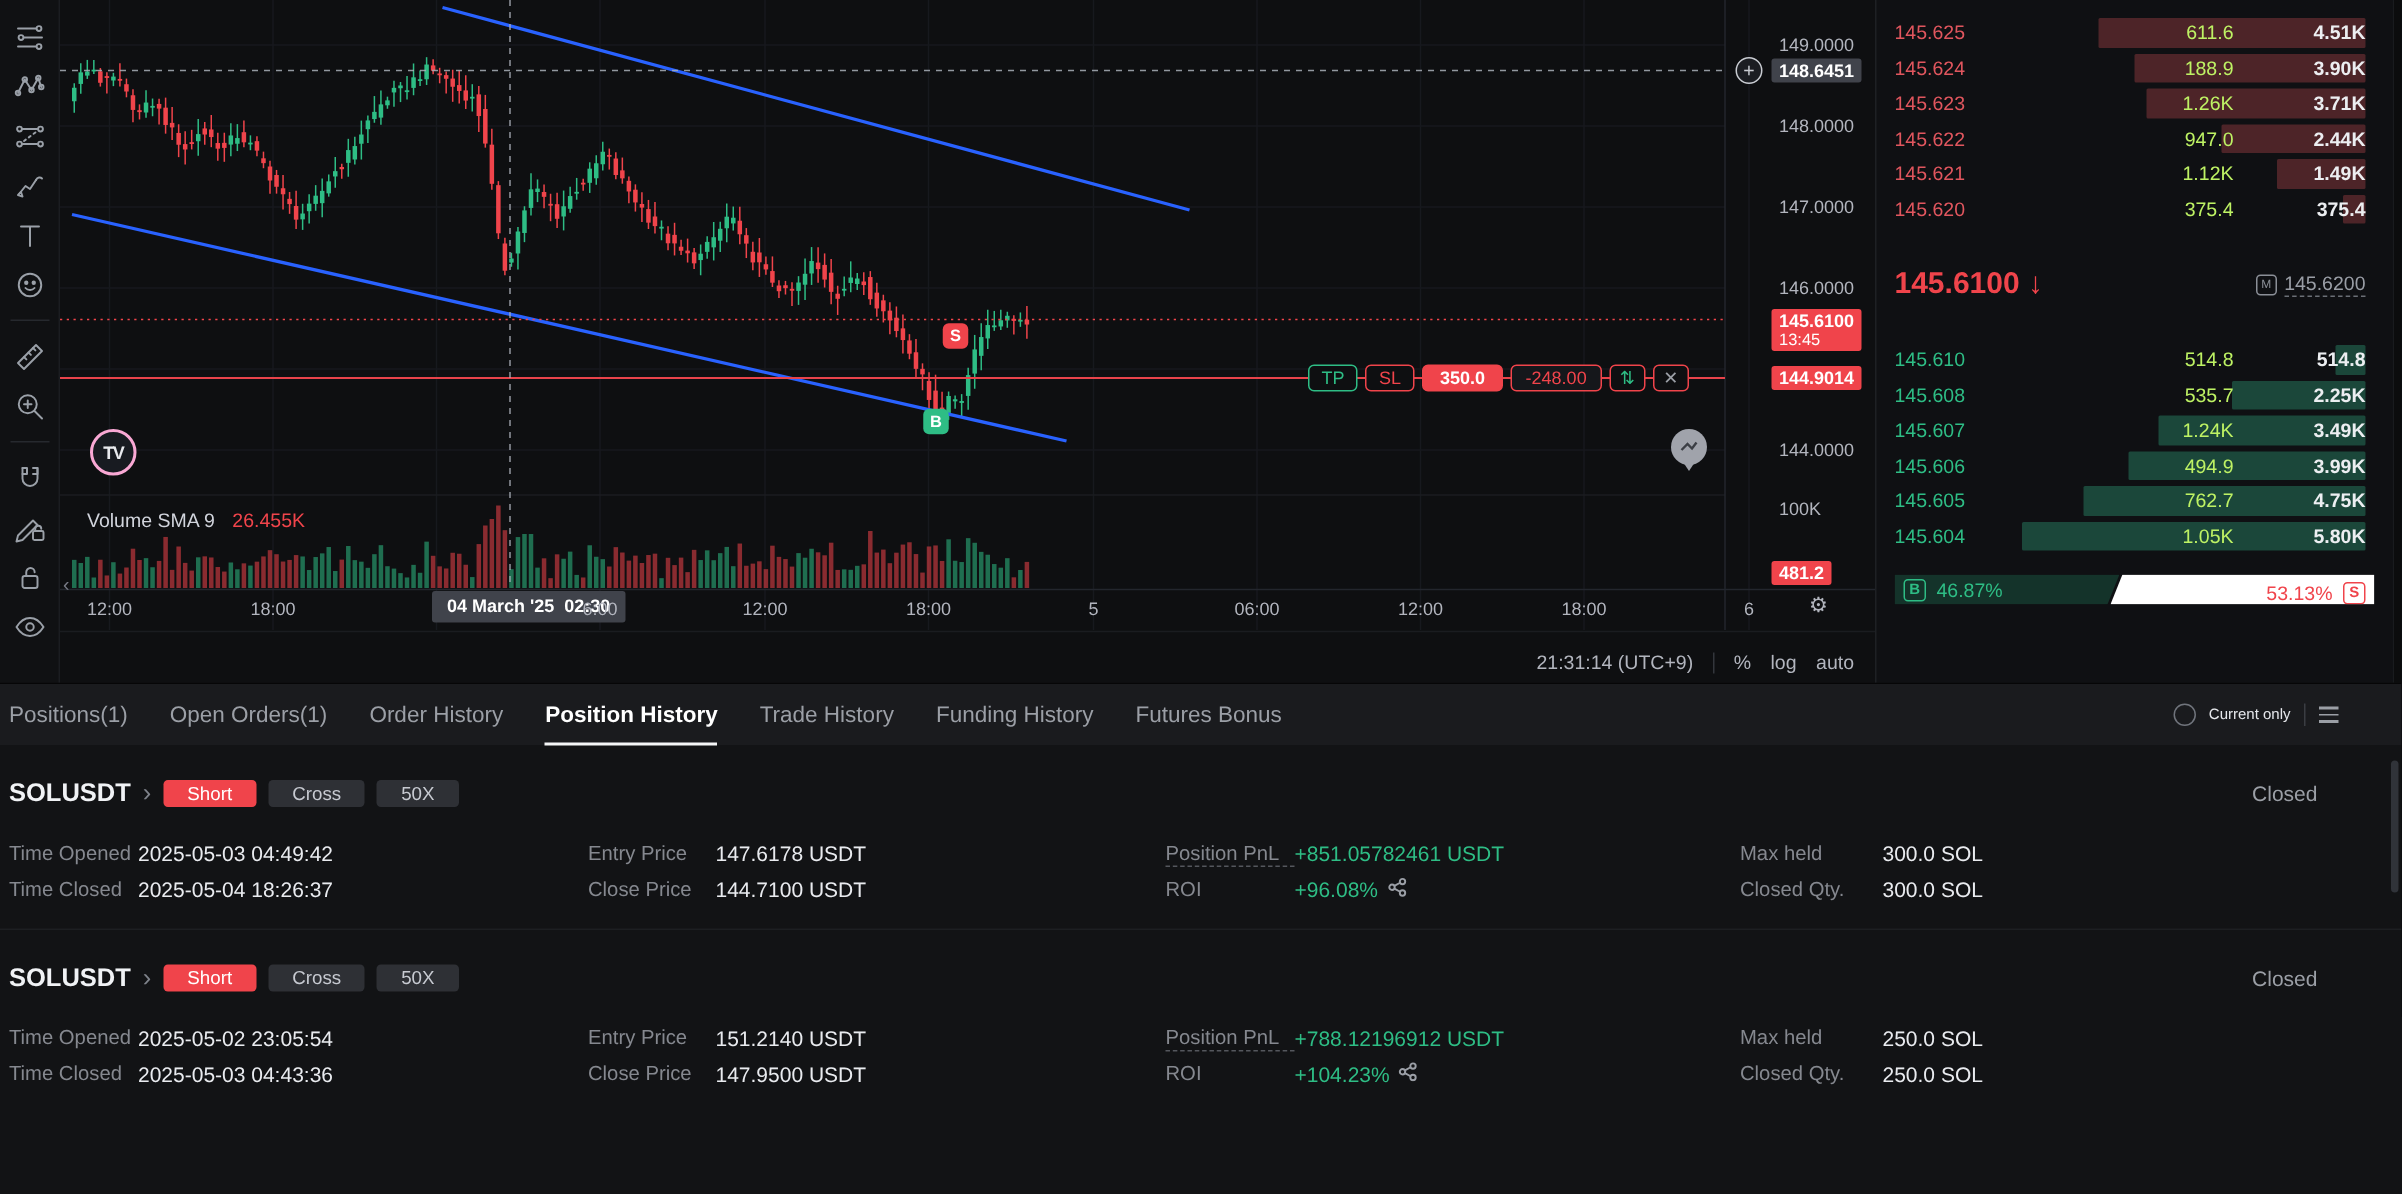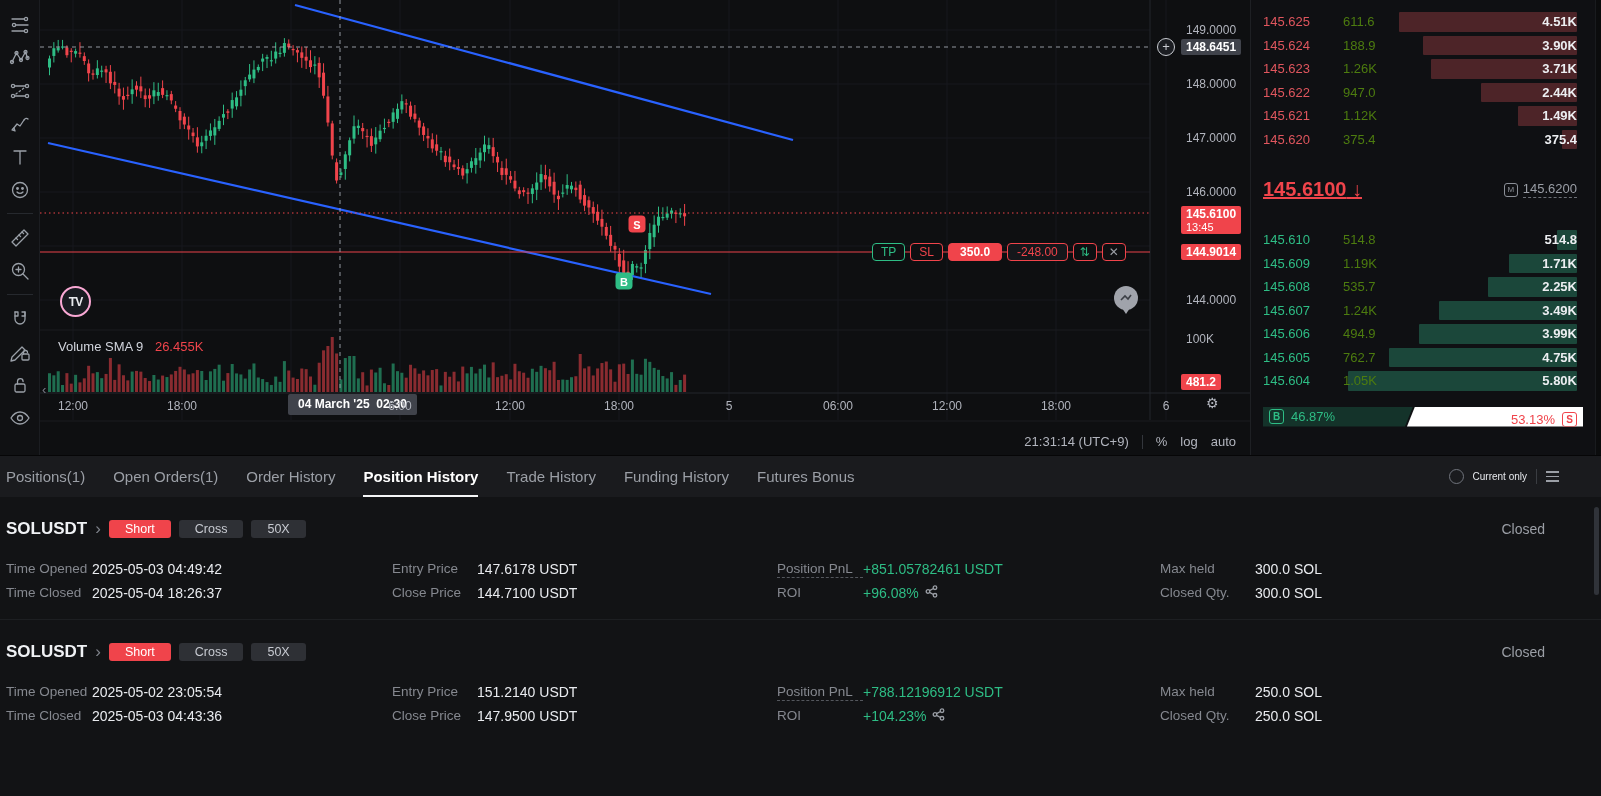--- a/index.html
+++ b/index.html
@@ -60,24 +60,24 @@
   
   .orderbook { width:345px; background:#0f1013; border-left:1px solid #1e2024; padding-top:10px;
     flex:none; font-size:13px; position:relative; }
   .ob-row { position:relative; height:23.5px; display:flex; align-items:center; padding:0 18px 0 12px; cursor:pointer; }
   .ob-bar { position:absolute; right:18px; top:2px; bottom:2px; border-radius:1px; }
   .ob-row.ask .ob-bar { background:#4d2428; }
   .ob-row.bid .ob-bar { background:#1b473a; }
   .ob-price { width:80px; position:relative; }
   .ob-row.ask .ob-price { color:#e0565e; }
   .ob-row.bid .ob-price { color:#2ebd85; }
-  .ob-size { flex:1; color:#4d7c0f; position:relative; }
+  .ob-size { flex:1; text-align:right; color:#bef264; position:relative; }
   .ob-cum { width:88px; text-align:right; color:#eceef1; font-weight:700; position:relative; }
   .ob-mid { height:77px; display:flex; align-items:center; justify-content:space-between; padding:0 18px 0 12px; }
-  .ob-last { font-size:20px; font-weight:700; color:#f0444b;text-decoration:underline; }
+  .ob-last { font-size:20px; font-weight:700; color:#f0444b; }
   .ob-mark { display:flex; align-items:center; gap:5px; color:#9a9ea6; font-size:13px; }
   .ob-mark .txt { border-bottom:1px dashed #6b6f76; padding-bottom:1px; }
   .mark-ic { width:14px; height:14px; border:1px solid #8b8f97; border-radius:3px; font-size:8px; line-height:12px;
     text-align:center; color:#8b8f97; }
   .ratio { display:flex; height:20px; margin:14px 12px 0; font-size:13px; }
   .ratio .buy { background:#14332a; color:#2ebd85; display:flex; align-items:center; gap:7px; padding-left:6px;
     clip-path:polygon(0 0,100% 0,calc(100% - 8px) 100%,0 100%); }
   .ratio .sell { background:#ffffff; color:#f0444b; flex:1; display:flex; align-items:flex-end; justify-content:flex-end;
     gap:7px; padding-right:6px; margin-left:-6px; clip-path:polygon(8px 0,100% 0,100% 100%,0 100%); }
   .bs-badge { width:15px; height:15px; border:1px solid; border-radius:3px; font-size:10px; font-weight:700;
@@ -800,26 +800,20 @@
       </span>
     </div>
     <div id="bids">
         <div class="ob-row bid">
           <div class="ob-bar" style="width: 20.338px;"></div>
           <span class="ob-price">145.610</span>
           <span class="ob-size">514.8</span>
           <span class="ob-cum">514.8</span>
         </div>
         <div class="ob-row bid">
-          <div class="ob-bar" style="width: 67.5301px;"></div>
-          <span class="ob-price">145.609</span>
-          <span class="ob-size">1.19K</span>
-          <span class="ob-cum">1.71K</span>
-        </div>
-        <div class="ob-row bid">
           <div class="ob-bar" style="width: 88.8554px;"></div>
           <span class="ob-price">145.608</span>
           <span class="ob-size">535.7</span>
           <span class="ob-cum">2.25K</span>
         </div>
         <div class="ob-row bid">
           <div class="ob-bar" style="width: 137.825px;"></div>
           <span class="ob-price">145.607</span>
           <span class="ob-size">1.24K</span>
           <span class="ob-cum">3.49K</span>

